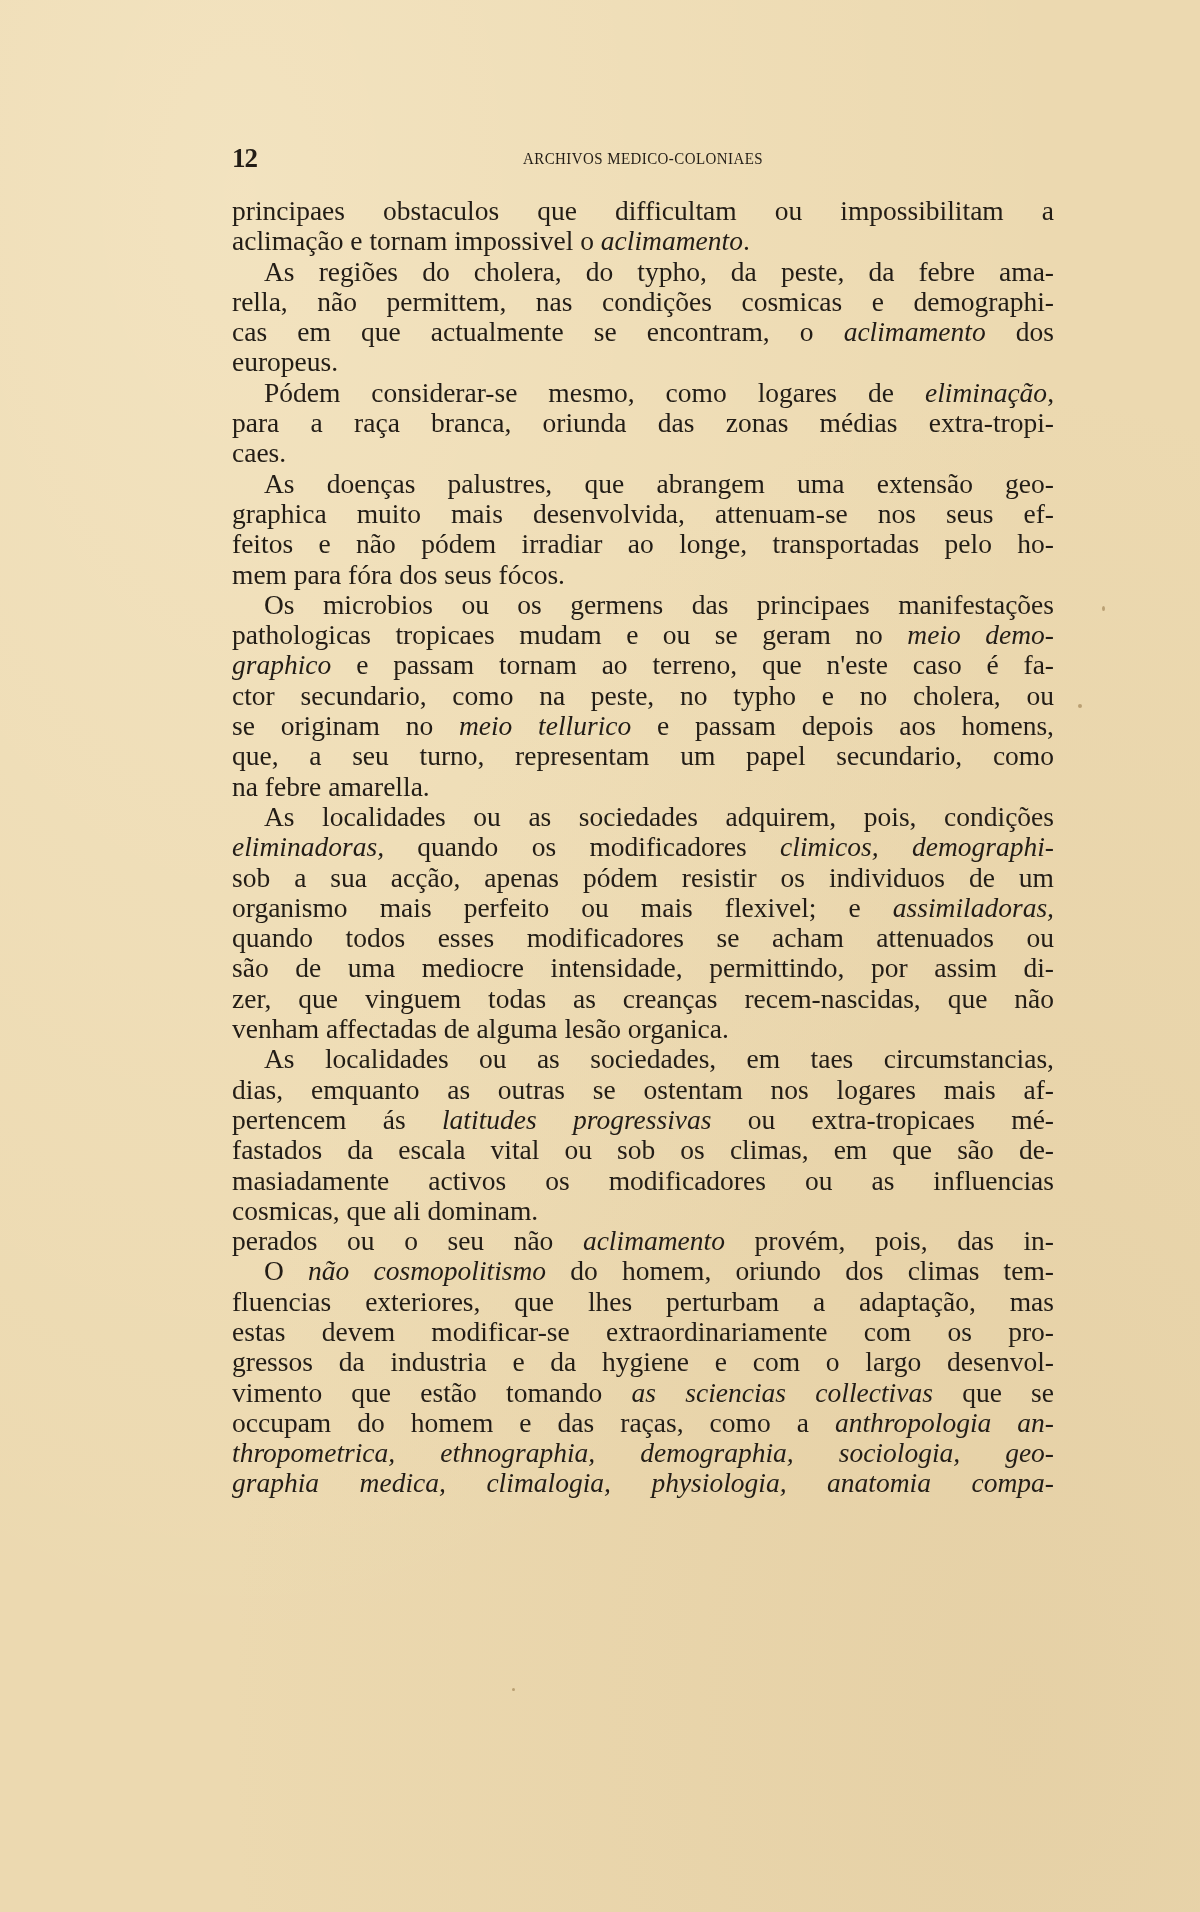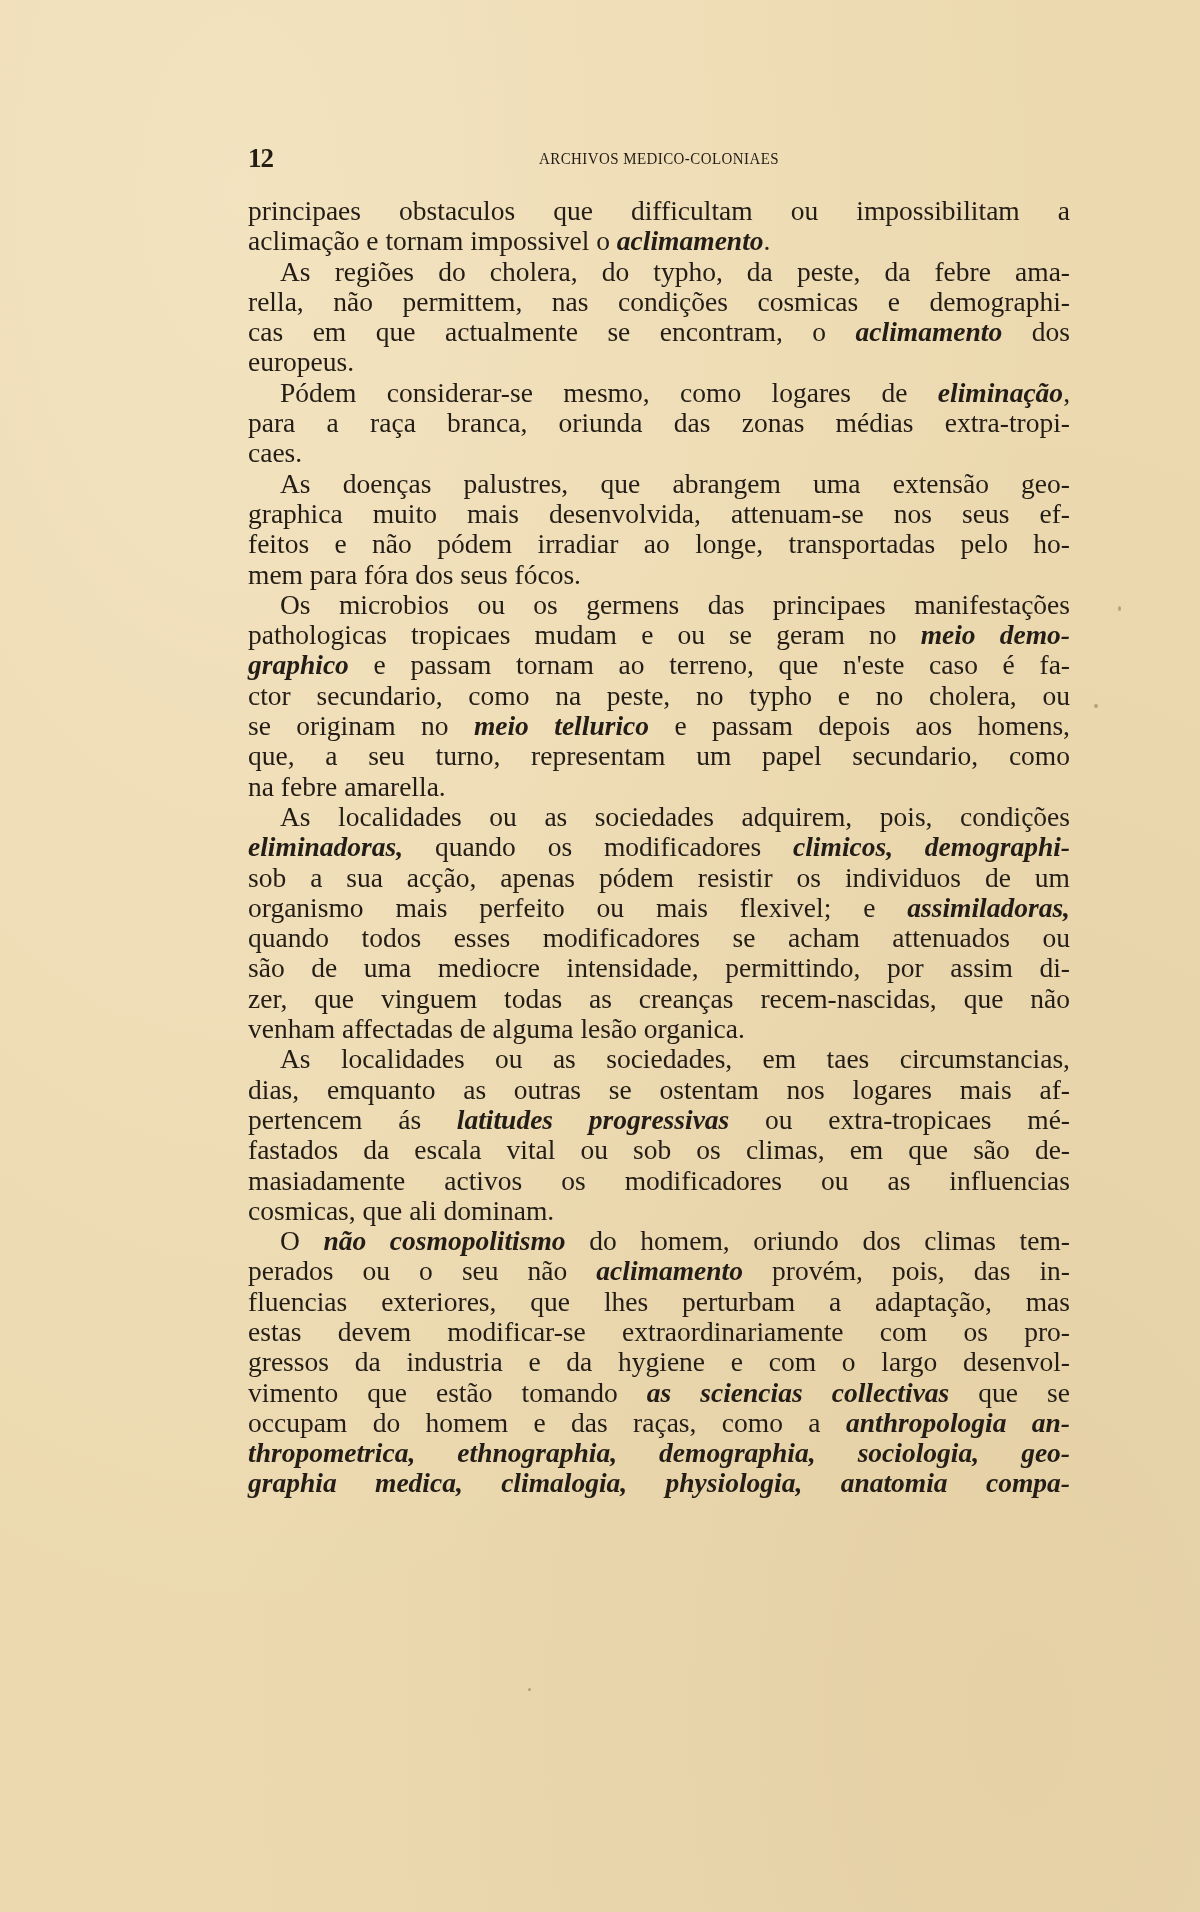--- a/index.html
+++ b/index.html
@@ -6,21 +6,21 @@
   body {
     width: 1200px; height: 1912px; overflow: hidden;
     background: #ecd9b0;
     background-image:
       radial-gradient(ellipse at 20% 10%, rgba(255,245,220,0.35), rgba(0,0,0,0) 60%),
       radial-gradient(ellipse at 85% 90%, rgba(200,170,120,0.18), rgba(0,0,0,0) 55%);
     position: relative;
     font-family: "DejaVu Serif", "Liberation Serif", serif;
     color: #231d16;
   }
-  .page { position: absolute; left: 16px; top: 0; width: 1136px; height: 1912px; }
+  .page { position: absolute; left: 0; top: 0; width: 1136px; height: 1912px; }
   .running-head {
     position: absolute; top: 143px; left: 232px; width: 822px; height: 30px;
   }
   .page-number {
     position: absolute; left: 0; top: 0;
     font-family: "Liberation Serif", serif; font-weight: bold;
     font-size: 27px; letter-spacing: -1px;
   }
   .journal-title {
     position: absolute; left: 0; right: 0; top: 6px; text-align: center;
@@ -31,21 +31,21 @@
     position: absolute; top: 196px; left: 232px; width: 822px;
     font-family: "Liberation Serif", serif; font-size: 27.5px;
   }
   .line {
     height: 30.3px; line-height: 30.3px; white-space: nowrap;
     text-align: justify; text-align-last: justify;
     transform-origin: left center;
   }
   .line.indent { padding-left: 32px; }
   .line.last { text-align-last: left; }
-  .line i { font-style: italic; font-weight: bold; }
+  .line i { font-style: italic; }
   .speck { position: absolute; border-radius: 50%; background: #8a6a3a; opacity: 0.5; }
 </style>
 </head>
 <body>
 
 <div class="page">
   <div class="running-head">
     <span class="page-number">12</span>
     <div class="journal-title">ARCHIVOS MEDICO-COLONIAES</div>
   </div>
@@ -78,22 +78,22 @@
       <div class="line"><span>quando todos esses modificadores se acham attenuados ou</span></div>
       <div class="line"><span>são de uma mediocre intensidade, permittindo, por assim di-</span></div>
       <div class="line"><span>zer, que vinguem todas as creanças recem-nascidas, que não</span></div>
       <div class="line last"><span>venham affectadas de alguma lesão organica.</span></div>
       <div class="line indent"><span>As localidades ou as sociedades, em taes circumstancias,</span></div>
       <div class="line"><span>dias, emquanto as outras se ostentam nos logares mais af-</span></div>
       <div class="line"><span>pertencem ás </span><i>latitudes progressivas</i><span> ou extra-tropicaes mé-</span></div>
       <div class="line"><span>fastados da escala vital ou sob os climas, em que são de-</span></div>
       <div class="line"><span>masiadamente activos os modificadores ou as influencias</span></div>
       <div class="line last"><span>cosmicas, que ali dominam.</span></div>
+      <div class="line"><span>perados ou o seu não </span><i>aclimamento</i><span> provém, pois, das in-</span></div>
       <div class="line indent"><span>O </span><i>não cosmopolitismo</i><span> do homem, oriundo dos climas tem-</span></div>
-      <div class="line"><span>perados ou o seu não </span><i>aclimamento</i><span> provém, pois, das in-</span></div>
       <div class="line"><span>fluencias exteriores, que lhes perturbam a adaptação, mas</span></div>
       <div class="line"><span>estas devem modificar-se extraordinariamente com os pro-</span></div>
       <div class="line"><span>gressos da industria e da hygiene e com o largo desenvol-</span></div>
       <div class="line" style="transform: scaleX(1); width: 822.016px;"><span>vimento que estão tomando </span><i>as sciencias collectivas</i><span> que se</span></div>
       <div class="line" style="transform: scaleX(1); width: 822.016px;"><span>occupam do homem e das raças, como a </span><i>anthropologia an-</i></div>
       <div class="line"><i>thropometrica, ethnographia, demographia, sociologia, geo-</i></div>
       <div class="line"><i>graphia medica, climalogia, physiologia, anatomia compa-</i></div>
     </div>
 
   <div class="speck" style="left:1078px;top:704px;width:4px;height:4px;"></div>

